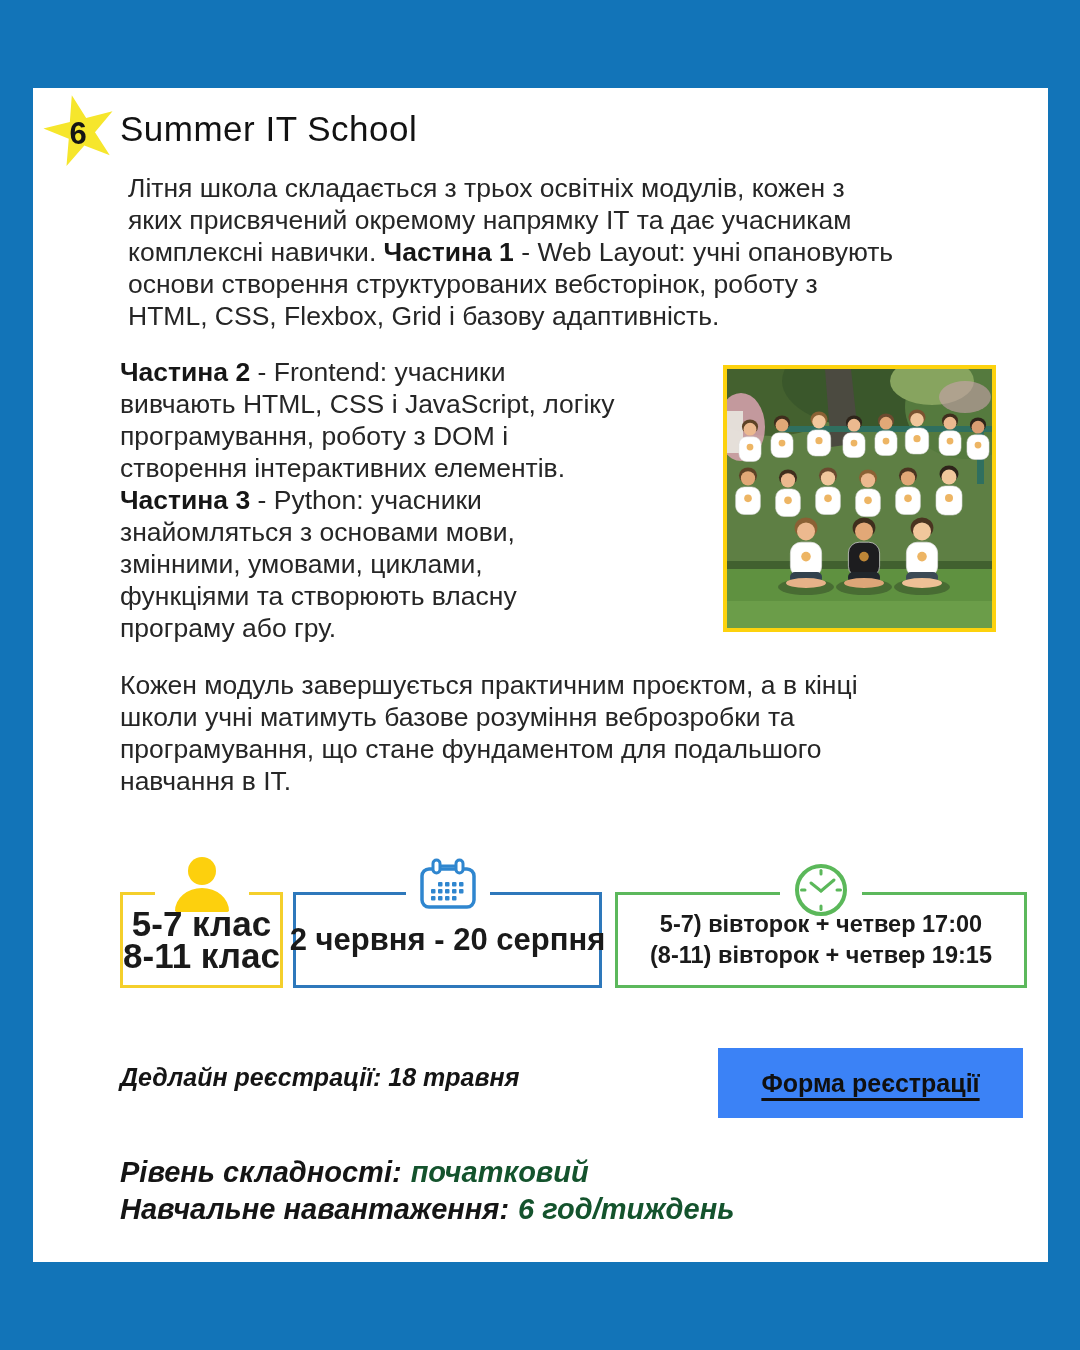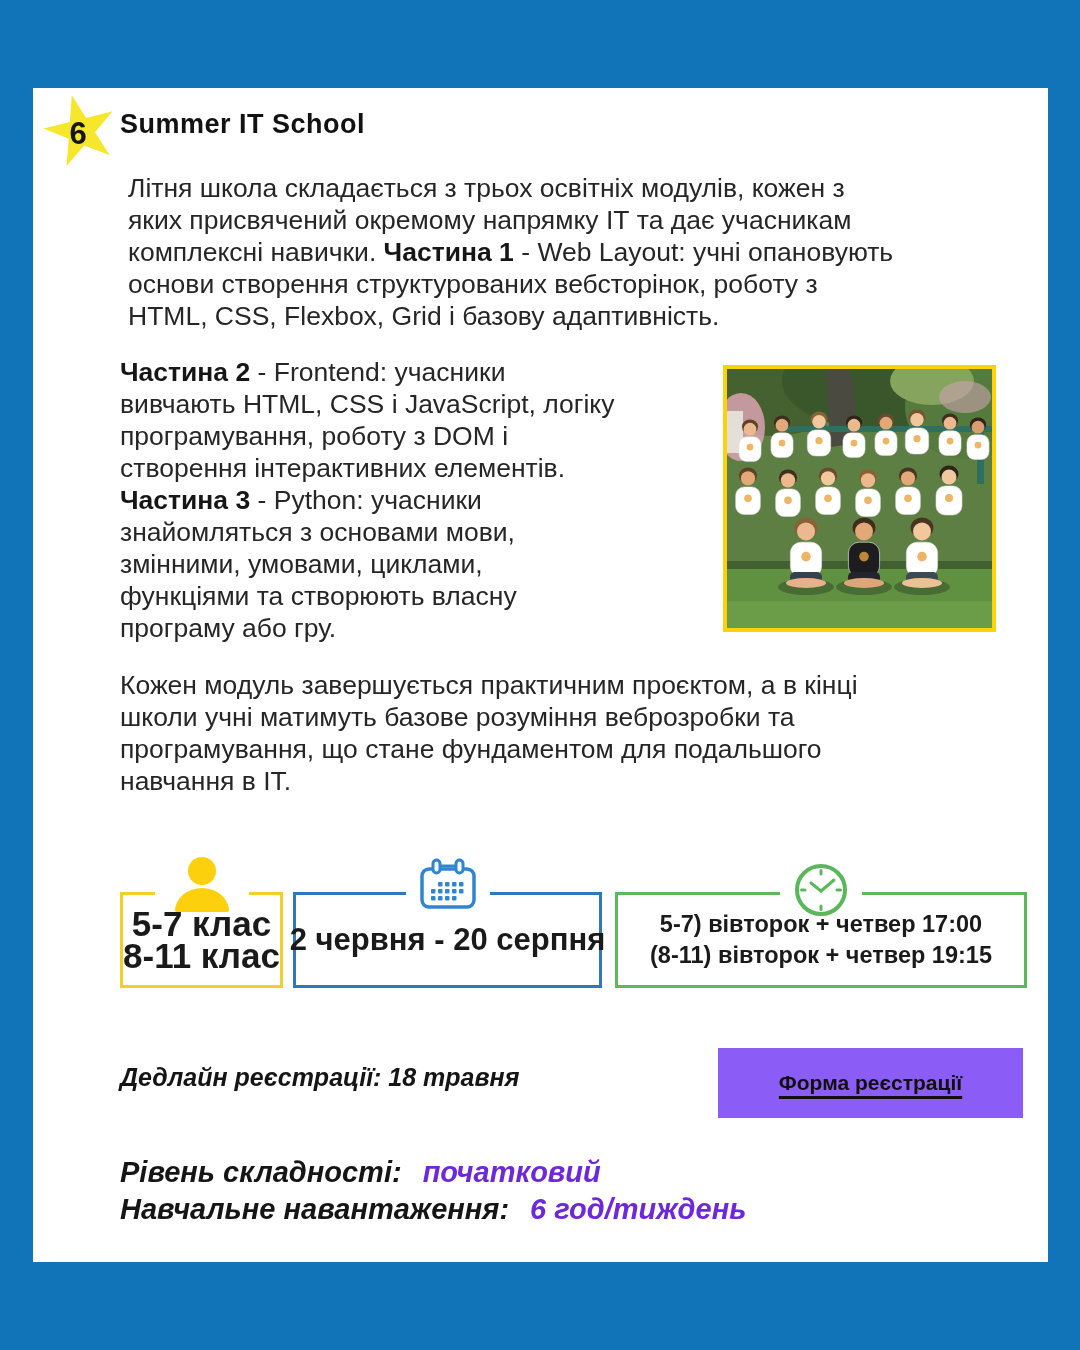--- a/index.html
+++ b/index.html
@@ -15,21 +15,21 @@
   }
   
   .star-wrap{position:absolute;left:8px;top:4px;width:86px;height:82px;}
   .star-wrap svg{position:absolute;left:0;top:0;}
   .star-num{
     position:absolute;left:0;top:24px;width:74px;text-align:center;
     font-size:31px;font-weight:700;color:#151515;
   }
   .page-title{
     position:absolute;left:87px;top:21px;
-    font-size:27px;font-weight:700;letter-spacing:.5px;color:#121212;text-align:center;
+    font-size:35px;font-weight:400;letter-spacing:.5px;color:#121212;text-align:center;
   }
   .para{
     position:absolute;font-size:26.5px;line-height:32px;color:#262626;
     white-space:pre-line;
   }
   .para .b{font-weight:700;color:#161616;}
   #para-intro{left:95px;top:84px;width:940px;}
   #para-modules{left:87px;top:268px;width:600px;}
   #para-outro{left:87px;top:581px;width:940px;}
 
@@ -57,29 +57,29 @@
   #box-grades .box-icon{top:-39px;}
   #box-dates .box-icon{top:-37px;}
   #box-schedule .box-icon{top:-34px;}
 
   .deadline{
     position:absolute;left:87px;top:975px;
     font-size:25px;font-weight:700;font-style:italic;color:#151515;
   }
   .reg-button{
     position:absolute;left:685px;top:960px;width:305px;height:70px;
-    background:#8b5cf6;display:flex;align-items:center;justify-content:center;
-    font-size:21px;font-weight:700;color:#101010;cursor:pointer;
+    background:#3b82f6;display:flex;align-items:center;justify-content:center;
+    font-size:25px;font-weight:700;color:#101010;cursor:pointer;
     text-decoration:underline;text-decoration-thickness:3px;text-underline-offset:6px;
   }
   .details{
     position:absolute;left:87px;top:1066px;
     font-size:29px;font-weight:700;font-style:italic;line-height:37px;color:#151515;
   }
-  .details .accent{color:#6d28d9;margin-left:12px;}
+  .details .accent{color:#14532d;}
   .details .lbl{margin-right:9px;}
 </style>
 </head>
 <body>
 
 <div class="sheet">
 
   <div class="star-wrap">
     <svg width="86" height="82" viewBox="0 0 86 82">
       <g transform="rotate(-14 40 40)">

